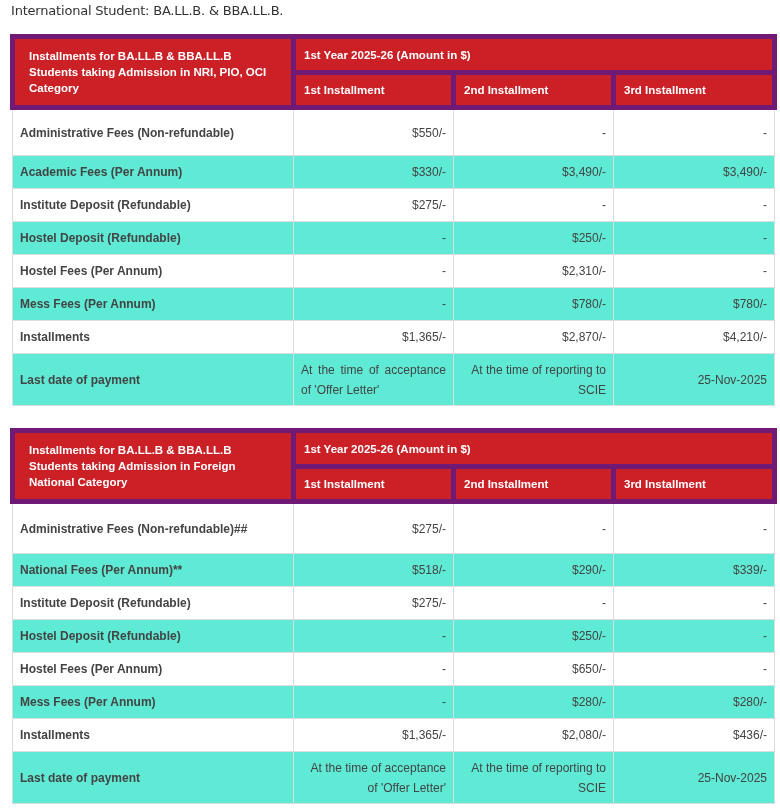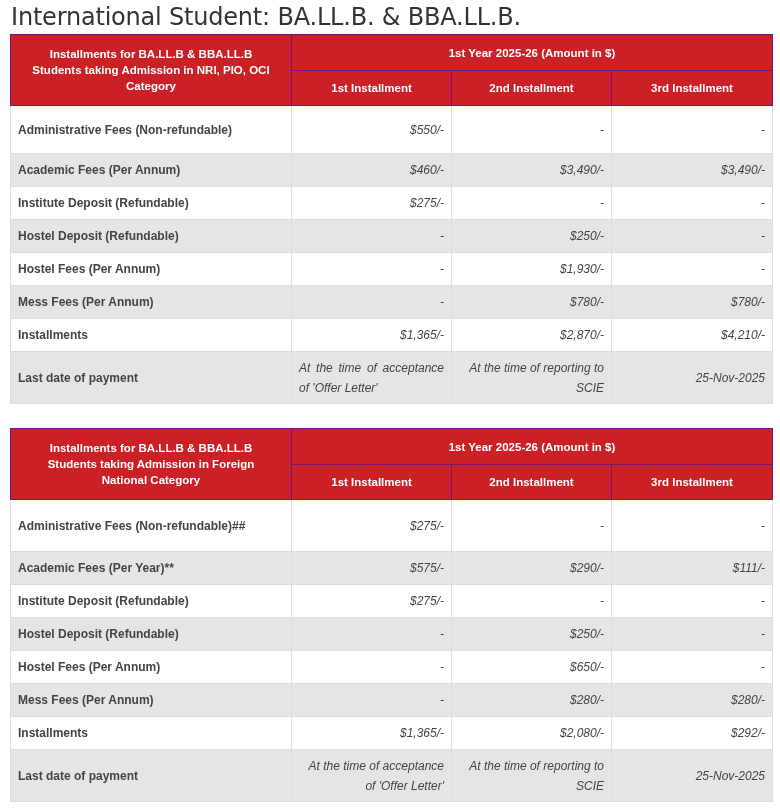--- a/index.html
+++ b/index.html
@@ -1,42 +1,42 @@
 <!DOCTYPE html>
 <html><head>
   <meta charset="utf-8">
   <style>
     html, body { margin: 0; padding: 0; background: #ffffff; }
     body { width: 780px; height: 809px; overflow: hidden; position: relative; }
     .page-title {
       position: absolute; left: 11px; top: 3px;
       font-family: "DejaVu Sans", sans-serif;
-      font-size: 24px; color: #333333; font-weight: normal;
+      font-size: 13px; color: #333333; font-weight: normal;
       letter-spacing: -0.2px; margin: 0;
     }
     table.fee {
       position: absolute; left: 10px;
       border-collapse: collapse;
       font-family: "Liberation Sans", sans-serif;
       font-size: 12px; color: #444444;
       table-layout: fixed;
     }
     table.fee th {
       background: #cb2026; color: #ffffff; font-weight: bold;
-      border: 1px solid #701a75; text-align: center; vertical-align: middle;
+      border: 5px solid #701a75; text-align: left; vertical-align: middle;
       font-size: 11.5px; padding: 0 8px;
     }
     table.fee th.corner { line-height: 16px; padding: 0 14px; }
     table.fee td {
       border: 1px solid #dddddd; padding: 0 7px; vertical-align: middle;
       line-height: 20px;
     }
     table.fee td.label { font-weight: bold; text-align: left; color: #444444; }
-    table.fee td.val { text-align: right; font-style: italic; }
-    table.fee tr.alt td { background: #e5e5e5; }
+    table.fee td.val { text-align: right; }
+    table.fee tr.alt td { background: #5eead4; }
     table.fee tr.white td { background: #ffffff; }
     #table-1 { top: 34px; }
     #table-2 { top: 428px; }
   </style>
 </head>
 <body>
 
 <h1 class="page-title">International Student: BA.LL.B. &amp; BBA.LL.B.</h1>
 
 <table class="fee" id="table-1">
@@ -59,40 +59,40 @@
   </thead>
   <tbody>
     <tr class="white" style="height:48px">
       <td class="label" style="width:200px">Administrative Fees (Non-refundable)</td>
       <td class="val">$550/-</td>
       <td class="val">-</td>
       <td class="val">-</td>
     </tr>
     <tr class="alt" style="height:33px">
       <td class="label">Academic Fees (Per Annum)</td>
-      <td class="val">$460/-</td>
+      <td class="val">$330/-</td>
       <td class="val">$3,490/-</td>
       <td class="val">$3,490/-</td>
     </tr>
     <tr class="white" style="height:33px">
       <td class="label">Institute Deposit (Refundable)</td>
       <td class="val">$275/-</td>
       <td class="val">-</td>
       <td class="val">-</td>
     </tr>
     <tr class="alt" style="height:33px">
       <td class="label">Hostel Deposit (Refundable)</td>
       <td class="val">-</td>
       <td class="val">$250/-</td>
       <td class="val">-</td>
     </tr>
     <tr class="white" style="height:33px">
       <td class="label">Hostel Fees (Per Annum)</td>
       <td class="val">-</td>
-      <td class="val">$1,930/-</td>
+      <td class="val">$2,310/-</td>
       <td class="val">-</td>
     </tr>
     <tr class="alt" style="height:33px">
       <td class="label">Mess Fees (Per Annum)</td>
       <td class="val">-</td>
       <td class="val">$780/-</td>
       <td class="val">$780/-</td>
     </tr>
     <tr class="white" style="height:33px">
       <td class="label">Installments</td>
@@ -128,24 +128,24 @@
     </tr>
   </thead>
   <tbody>
     <tr class="white" style="height:52px">
       <td class="label">Administrative Fees (Non-refundable)##</td>
       <td class="val">$275/-</td>
       <td class="val">-</td>
       <td class="val">-</td>
     </tr>
     <tr class="alt" style="height:33px">
-      <td class="label">Academic Fees (Per Year)**</td>
-      <td class="val">$575/-</td>
+      <td class="label">National Fees (Per Annum)**</td>
+      <td class="val">$518/-</td>
       <td class="val">$290/-</td>
-      <td class="val">$111/-</td>
+      <td class="val">$339/-</td>
     </tr>
     <tr class="white" style="height:33px">
       <td class="label">Institute Deposit (Refundable)</td>
       <td class="val">$275/-</td>
       <td class="val">-</td>
       <td class="val">-</td>
     </tr>
     <tr class="alt" style="height:33px">
       <td class="label">Hostel Deposit (Refundable)</td>
       <td class="val">-</td>
@@ -161,21 +161,21 @@
     <tr class="alt" style="height:33px">
       <td class="label">Mess Fees (Per Annum)</td>
       <td class="val">-</td>
       <td class="val">$280/-</td>
       <td class="val">$280/-</td>
     </tr>
     <tr class="white" style="height:33px">
       <td class="label">Installments</td>
       <td class="val">$1,365/-</td>
       <td class="val">$2,080/-</td>
-      <td class="val">$292/-</td>
+      <td class="val">$436/-</td>
     </tr>
     <tr class="alt" style="height:52px">
       <td class="label">Last date of payment</td>
       <td class="val">At the time of acceptance of 'Offer Letter'</td>
       <td class="val">At the time of reporting to SCIE</td>
       <td class="val">25-Nov-2025</td>
     </tr>
   </tbody>
 </table>
 

